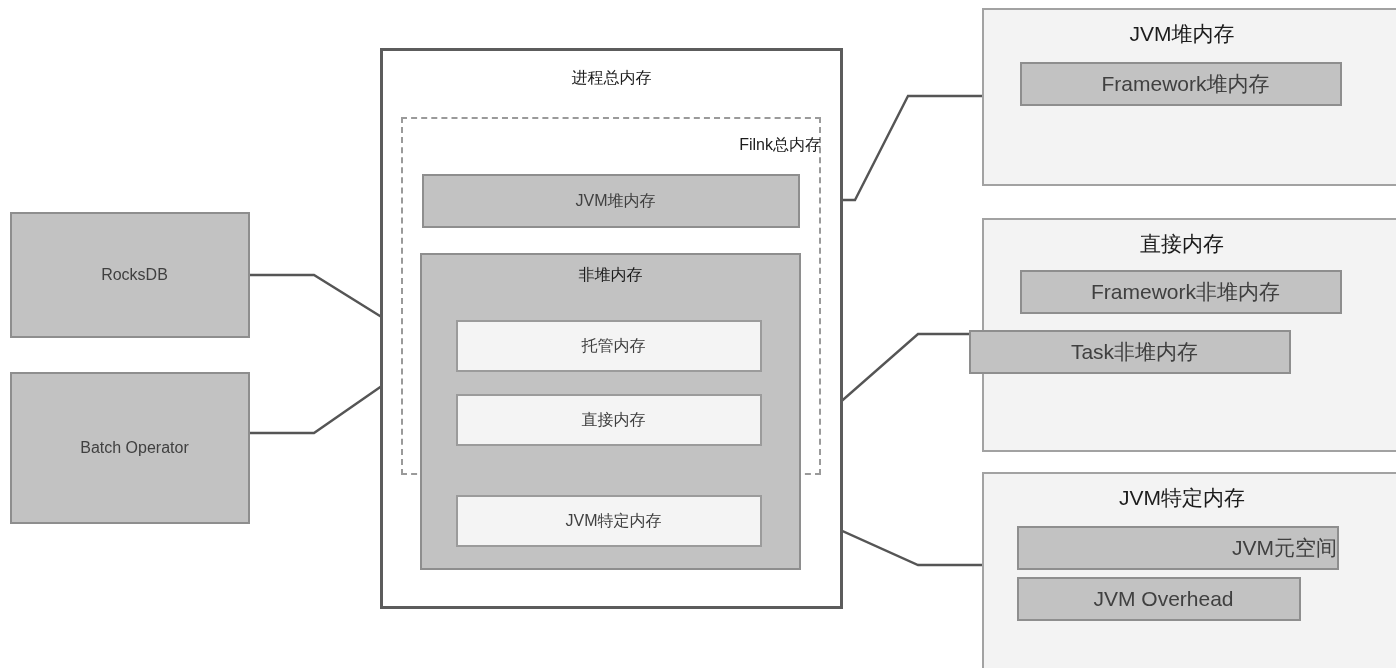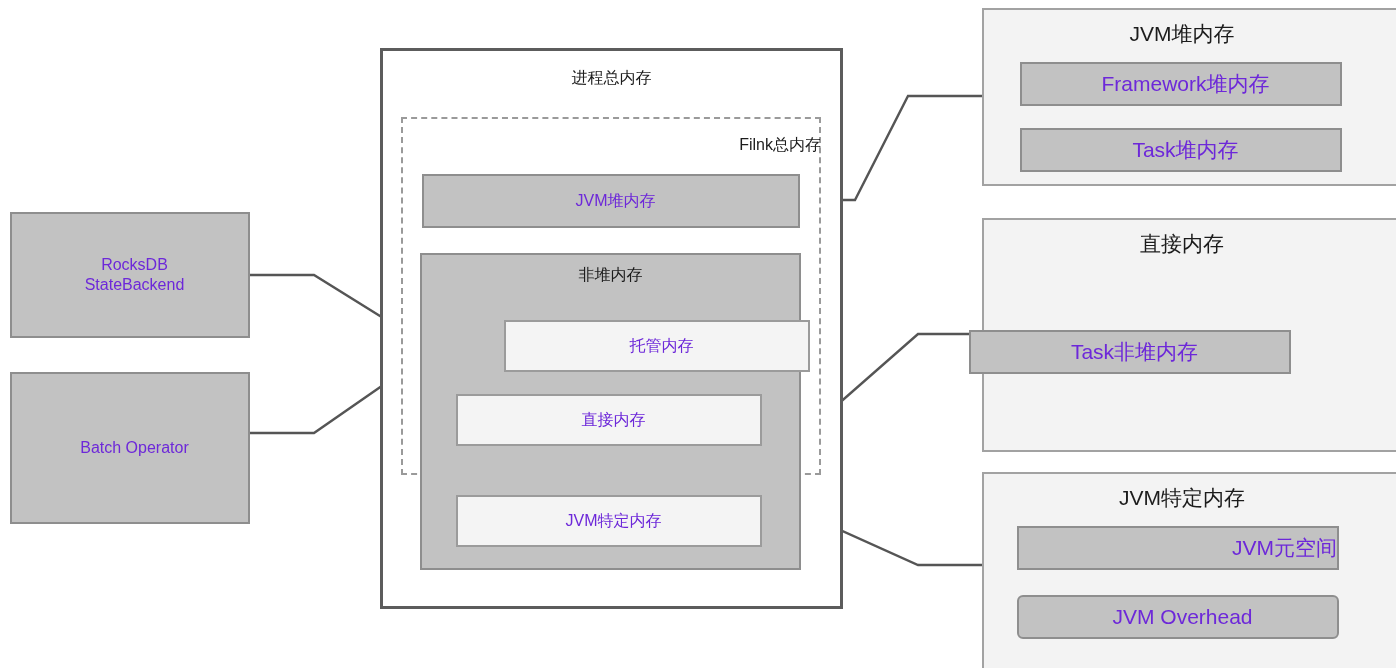--- a/index.html
+++ b/index.html
@@ -15,21 +15,21 @@
     overflow:hidden;
   }
   
   .box{
     position:absolute;
     box-sizing:border-box;
     display:flex;
     align-items:center;
     justify-content:center;
     text-align:center;
-    color:#6d28d9;
+    color:#404040;
     line-height:1.25;
     padding-left:9px;
   }
   .gray{
     background:#c2c2c2;
     border:2px solid #8e8e8e;
   }
   .light{
     background:#f4f4f4;
     border:2px solid #9b9b9b;
@@ -82,21 +82,20 @@
     <path d="M 800 200 L 855 200 L 908 96 L 982 96"></path>
 
     <path d="M 760 420 L 820 420 L 918 334 L 982 334"></path>
 
     <path d="M 760 521 L 820 521 L 918 565 L 982 565"></path>
   </svg>
 
   <div class="box gray t22" style="left:10px;top:212px;width:240px;height:126px;">
     <div>
       <div>RocksDB</div>
-      <div>StateBackend</div>
     </div>
   </div>
 
   <div class="box gray t22" style="left:10px;top:372px;width:240px;height:152px;">
     <span>Batch Operator</span>
   </div>
 
   <div class="box outer" style="left:380px;top:48px;width:463px;height:561px;display:block;"></div>
 
   <div class="label t22" style="left:380px;top:68px;width:463px;">进程总内存</div>
@@ -106,59 +105,59 @@
   <div class="label t22" style="left:401px;top:135px;width:420px;text-align:right;">Filnk总内存</div>
 
   <div class="box gray t22" style="left:422px;top:174px;width:378px;height:54px;">
     <span>JVM堆内存</span>
   </div>
 
   <div class="box gray" style="left:420px;top:253px;width:381px;height:317px;display:block;"></div>
 
   <div class="label t22" style="left:420px;top:265px;width:381px;">非堆内存</div>
 
-  <div class="box light t22" style="left:456px;top:320px;width:306px;height:52px;margin-left:48px;">
+  <div class="box light t22" style="left:456px;top:320px;width:306px;height:52px;">
     <span>托管内存</span>
   </div>
 
   <div class="box light t22" style="left:456px;top:394px;width:306px;height:52px;">
     <span>直接内存</span>
   </div>
 
   <div class="box light t22" style="left:456px;top:495px;width:306px;height:52px;">
     <span>JVM特定内存</span>
   </div>
 
   <div class="box panel" style="left:982px;top:8px;width:420px;height:178px;display:block;"></div>
 
   <div class="label t21" style="left:982px;top:20px;width:400px;">JVM堆内存</div>
 
   <div class="box gray t21" style="left:1020px;top:62px;width:322px;height:44px;">
     <span>Framework堆内存</span>
   </div>
 
-  <div class="box gray t21" style="left:1020px;top:128px;width:322px;height:44px;">
-    <span>Task堆内存</span>
-  </div>
 
   <div class="box panel" style="left:982px;top:218px;width:420px;height:234px;display:block;"></div>
 
   <div class="label t21" style="left:982px;top:230px;width:400px;">直接内存</div>
 
+  <div class="box gray t21" style="left:1020px;top:270px;width:322px;height:44px;">
+    <span>Framework非堆内存</span>
+  </div>
 
   <div class="box gray t21" style="left:969px;top:330px;width:322px;height:44px;">
     <span>Task非堆内存</span>
   </div>
 
 
   <div class="box panel" style="left:982px;top:472px;width:420px;height:204px;display:block;"></div>
 
   <div class="label t21" style="left:982px;top:484px;width:400px;">JVM特定内存</div>
 
   <div class="box gray t21" style="left:1017px;top:526px;width:322px;height:44px;justify-content:flex-end;">
     <span>JVM元空间</span>
   </div>
 
-  <div class="box gray t21" style="left:1017px;top:595px;width:322px;height:44px;border-radius:6px;">
+  <div class="box gray t21" style="left:1017px;top:577px;width:284px;height:44px;">
     <span>JVM Overhead</span>
   </div>
 
 </div>
 
 </body></html>

